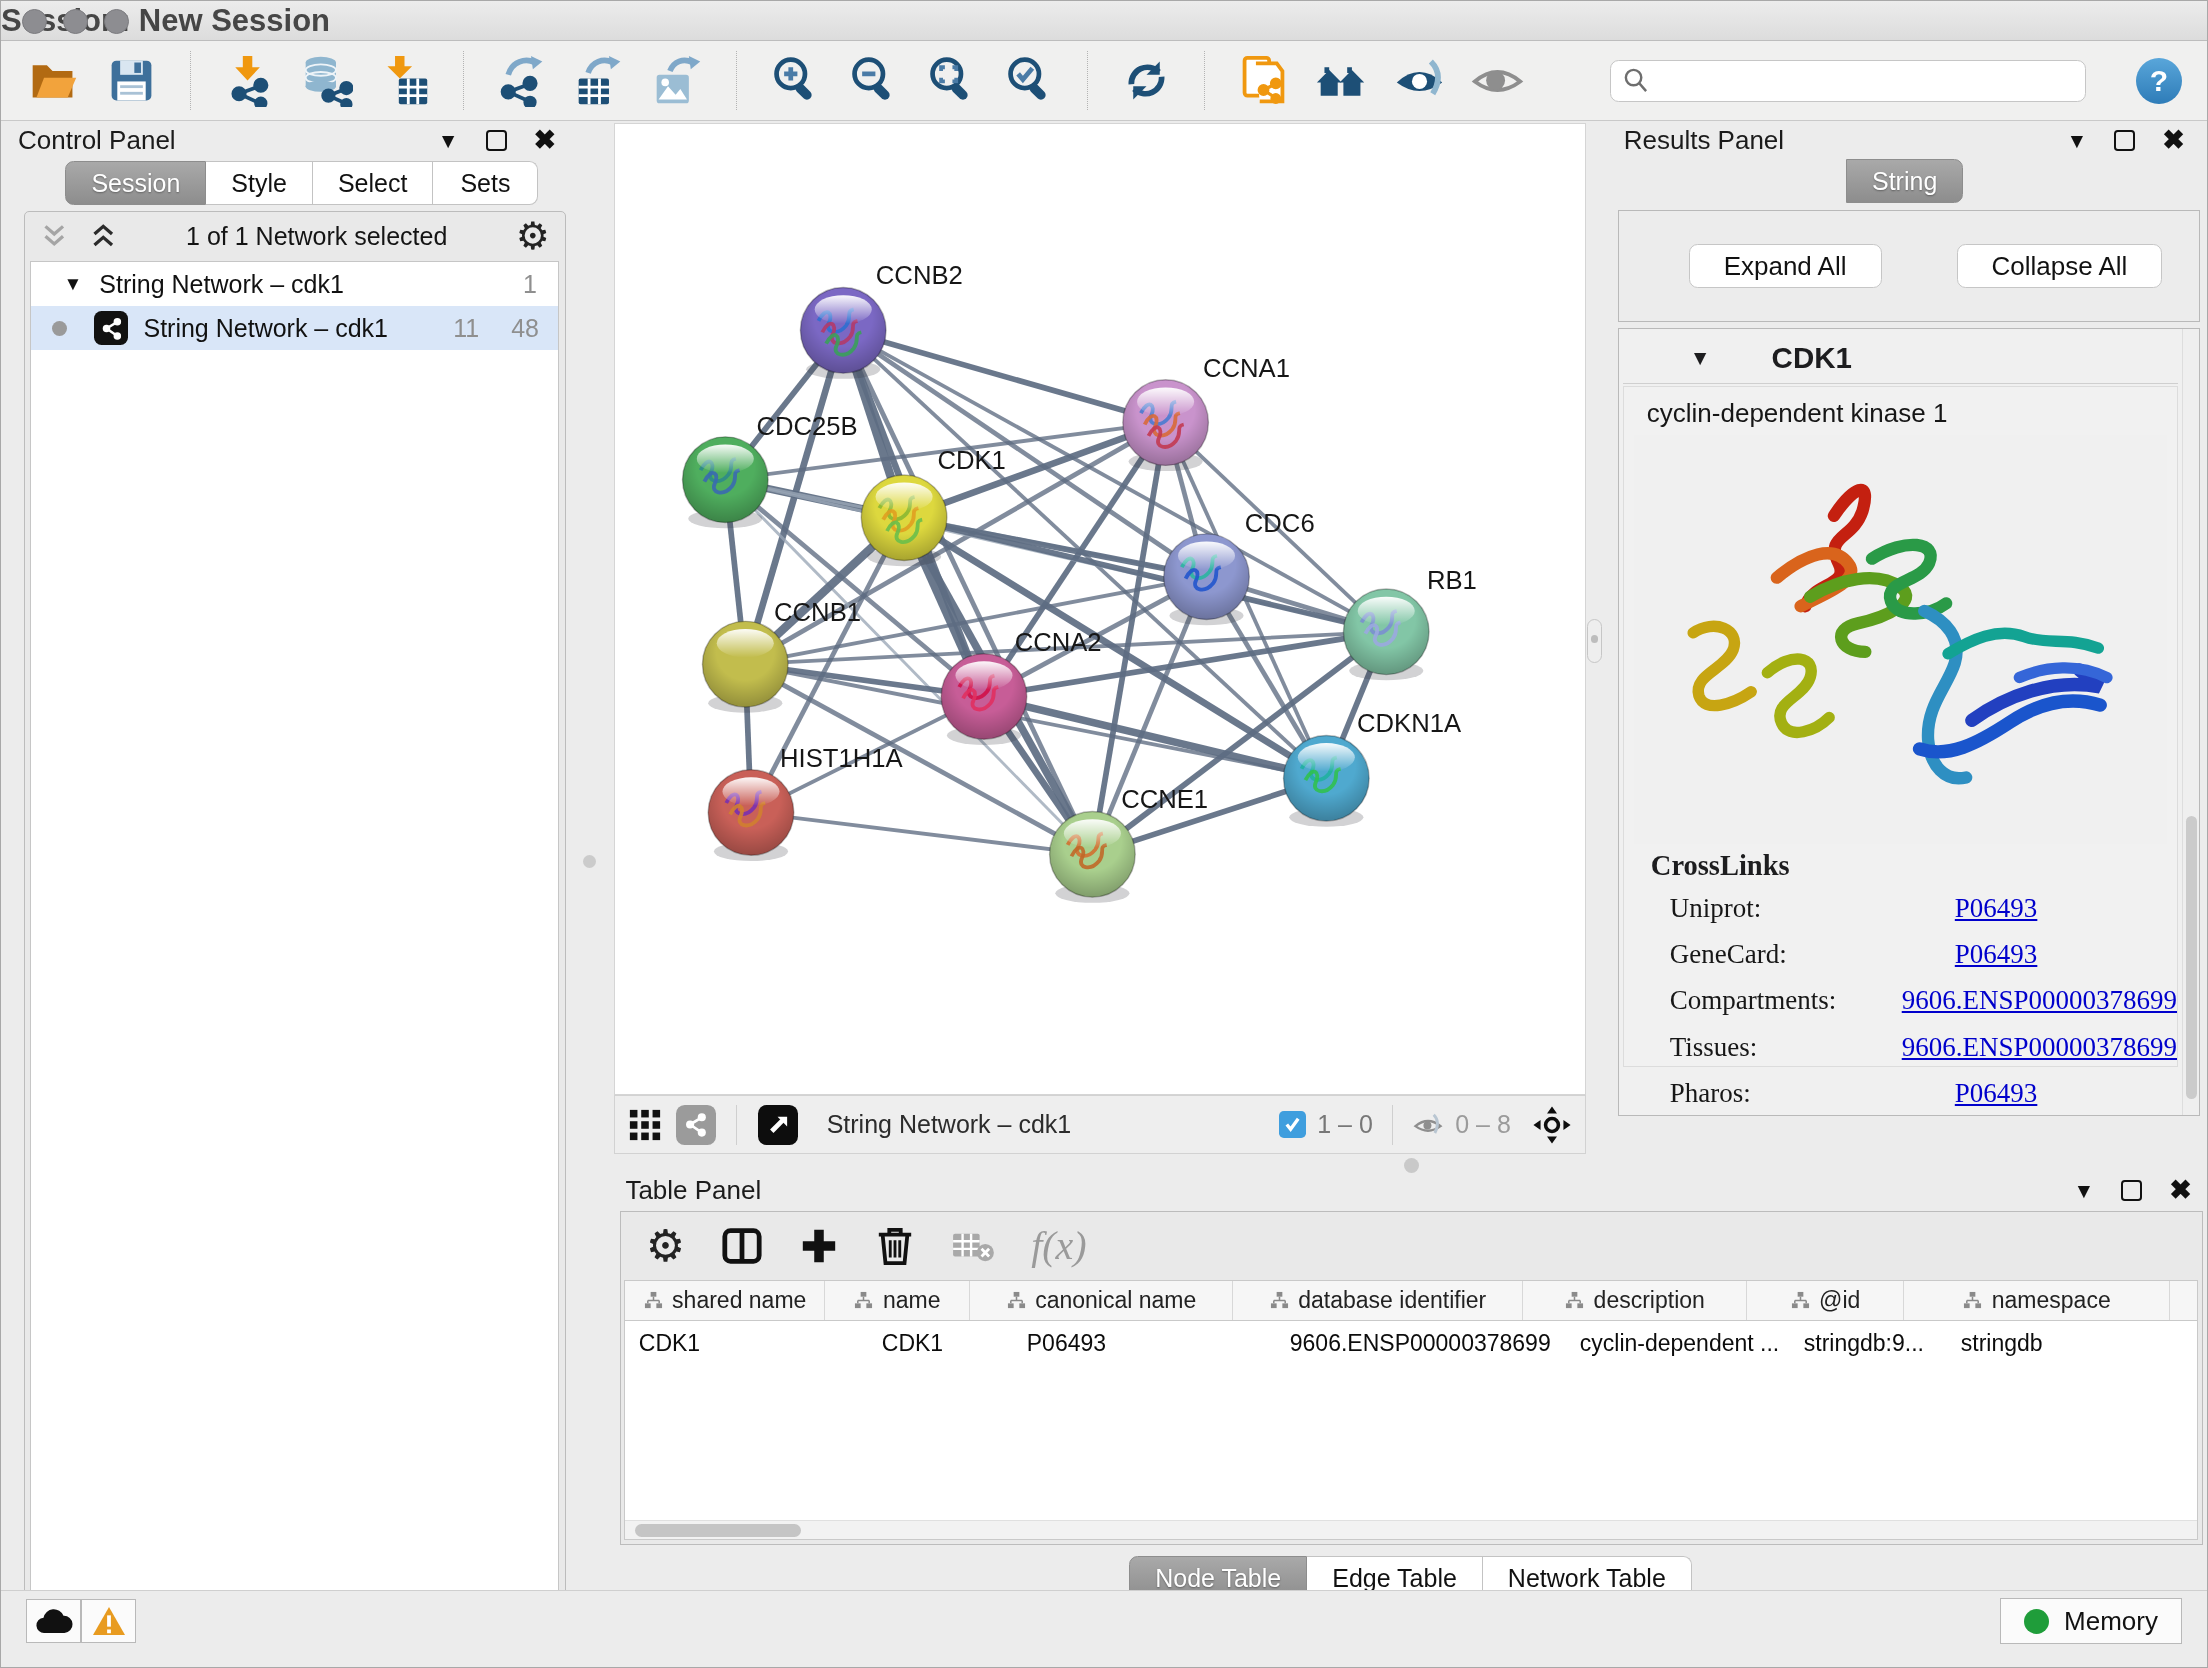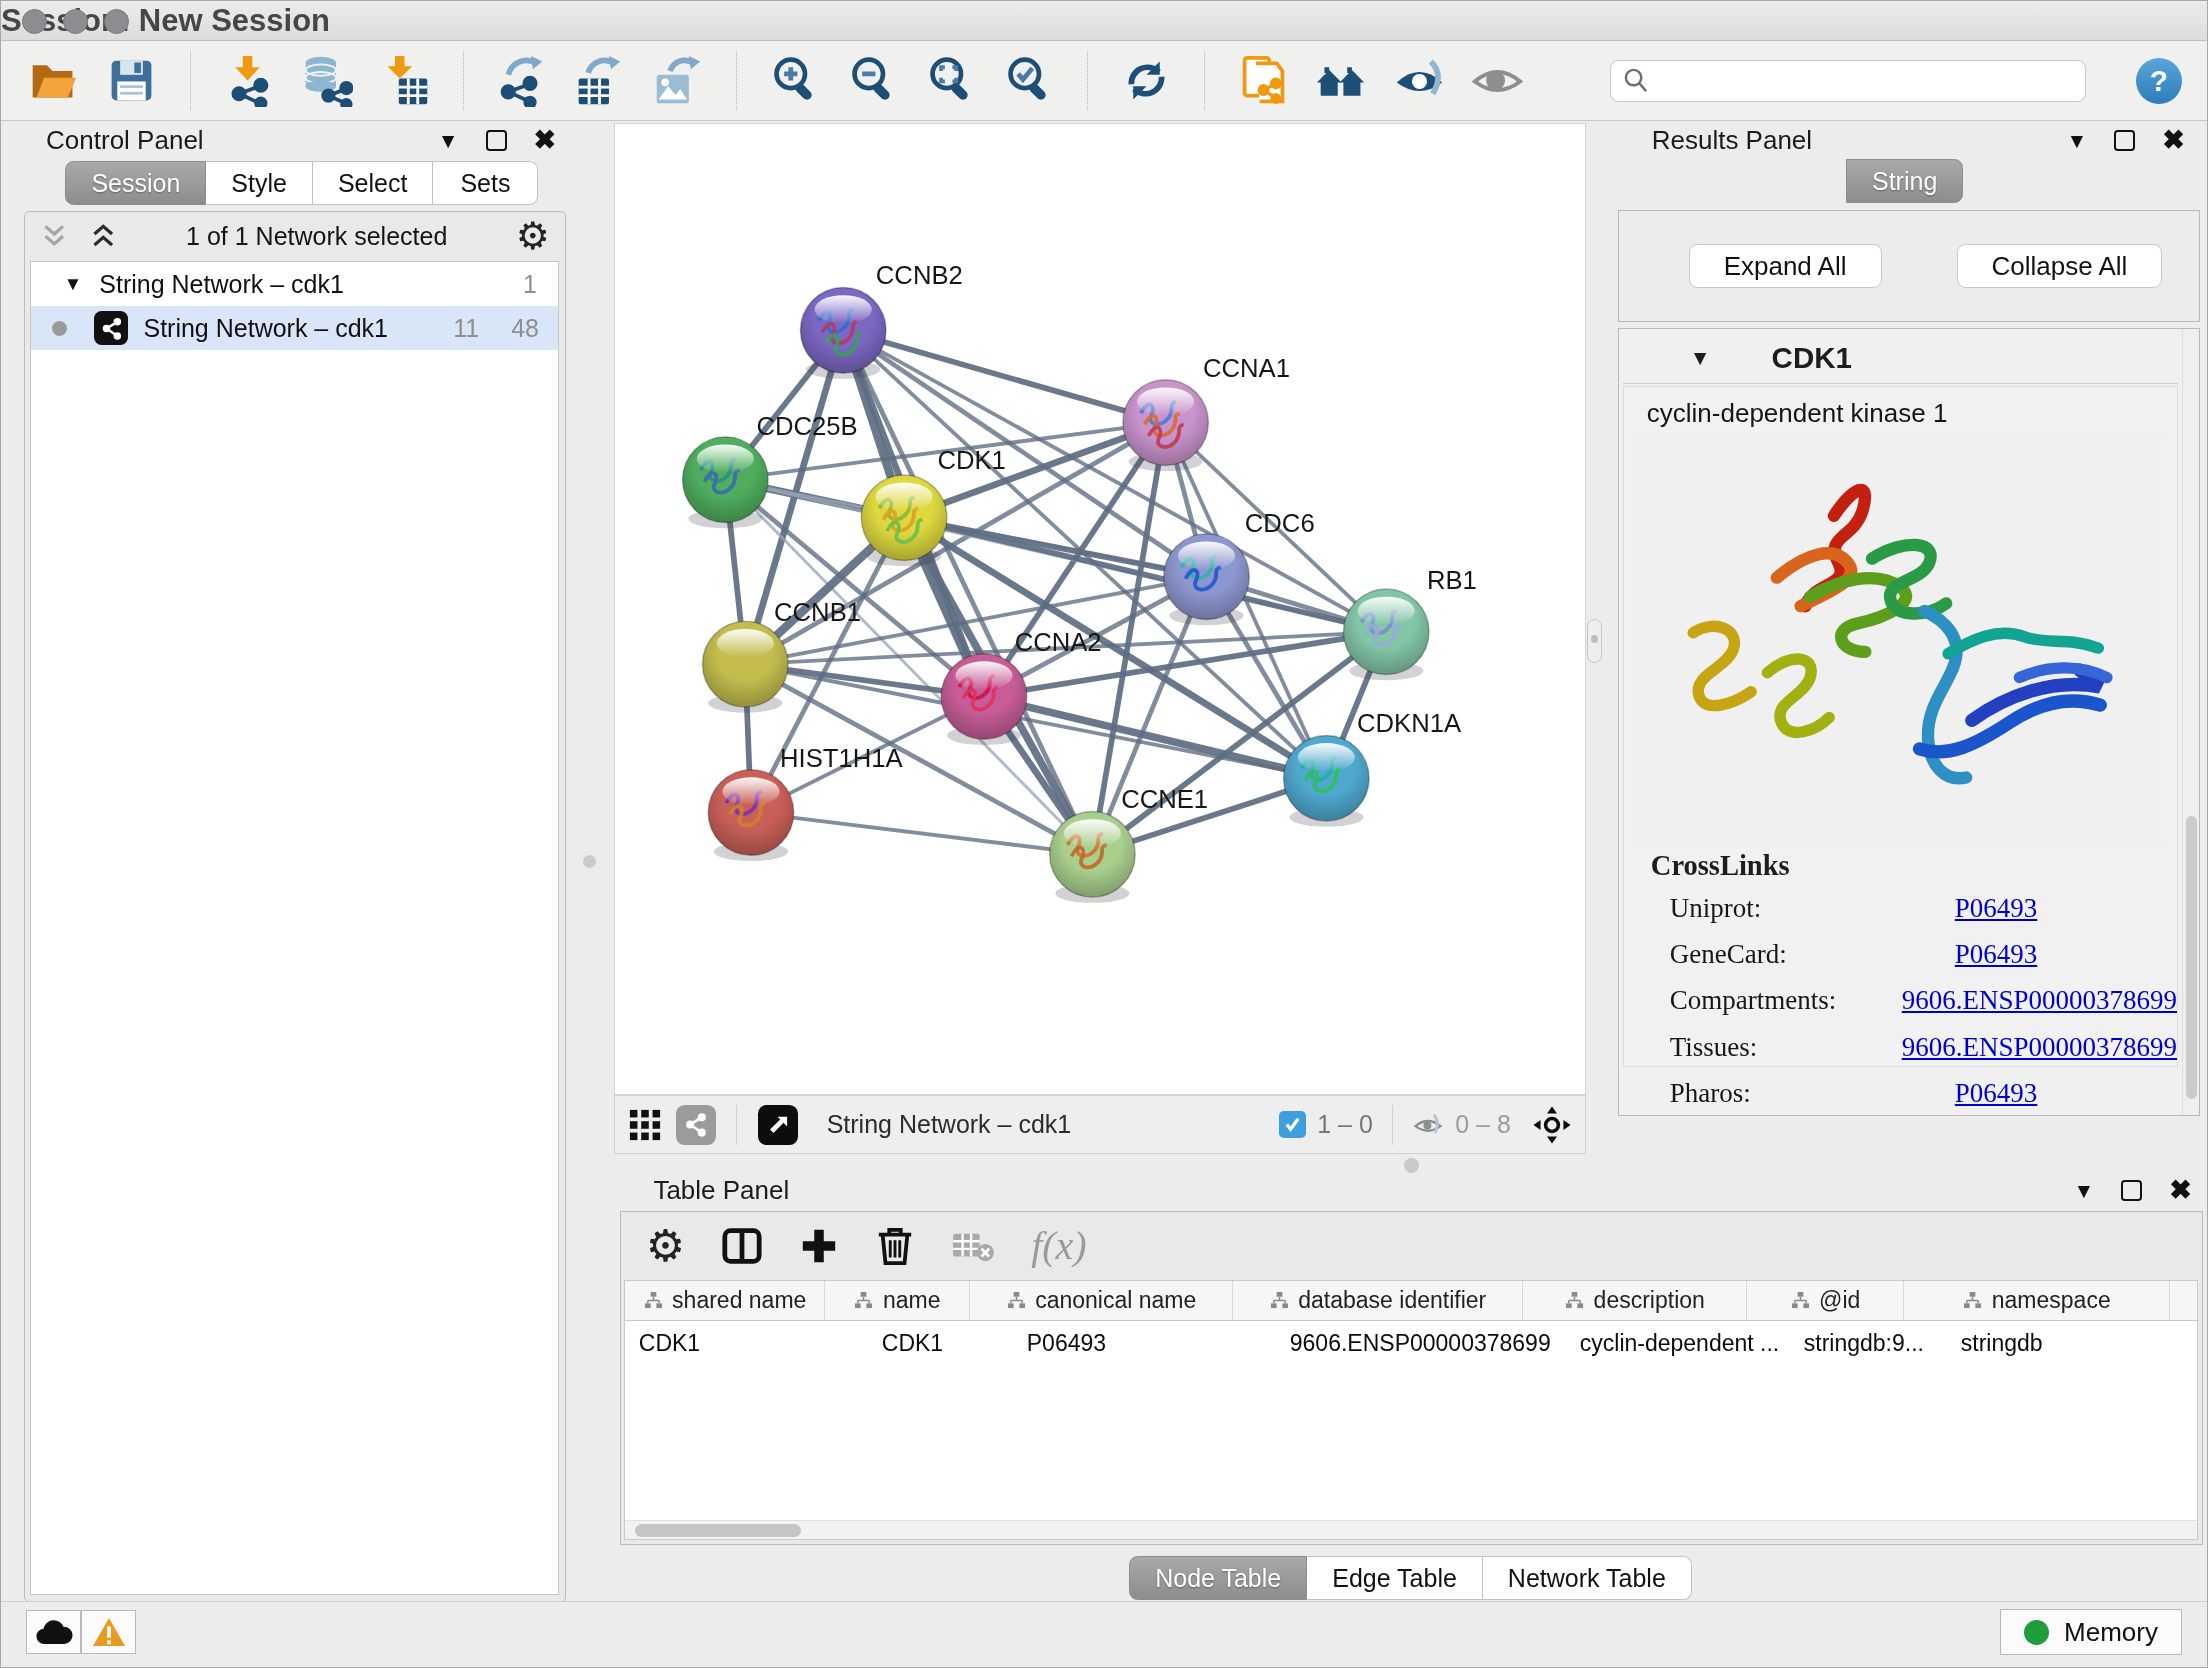--- a/index.html
+++ b/index.html
@@ -21,21 +21,21 @@
   .tbtn { width:55px; height:55px; display:flex; align-items:center; justify-content:center; flex:0 0 auto; }
   .tsep { height:59px; border-left:1.9px dotted #b3b3b3; margin:0 7.6px; flex:0 0 auto; }
   .search { margin-left:auto; width:476px; height:42px; background:#fff; border:1.9px solid #c6c6c6;
             border-radius:8.6px; display:flex; align-items:center; padding:0 11.4px; gap:9.5px; }
   .search input { border:none; outline:none; flex:1; font-size:25px; font-family:inherit; background:transparent; }
   .helpbtn { width:46px; height:46px; border-radius:50%; margin-left:27px; border:none;
              background:linear-gradient(#59a6da,#2e7cb8); color:#fff; font-size:30px; font-weight:700;
              display:flex; align-items:center; justify-content:center; }
 
   
-  .phead { height:34px; display:flex; align-items:center; padding:0 5.7px;margin-left:28px; }
+  .phead { height:34px; display:flex; align-items:center; padding:0 5.7px; }
   .ptitle { font-size:26px; color:#1b1b1b; }
   .pctrl { margin-left:auto; display:flex; align-items:center; gap:27px; padding-right:9.5px; }
   .caret { font-size:21px; color:#111; line-height:1; }
   .floatbox { width:21px; height:21px; border:2.9px solid #111; border-radius:3.8px; }
   .closex { font-size:27px; font-weight:700; color:#111; line-height:1; }
 
   .seg { display:flex; }
   .seg-tab { min-width:105px; padding:0 25px; height:44px; line-height:42px; text-align:center;
              background:#fff; border:1px solid #c3c3c3; border-left-width:0; font-size:25px; color:#111; }
   .seg-tab:first-child { border-left-width:1px; border-radius:8.6px 0 0 8.6px; }
@@ -124,21 +124,21 @@
         border-right:1px solid #d8d8d8; overflow:hidden; white-space:nowrap; flex:0 0 auto; }
   .trowdata { display:flex; height:44px; }
   .td { display:flex; align-items:center; padding-left:13.3px; font-size:23px; color:#0c0c0c;
         overflow:hidden; white-space:nowrap; flex:0 0 auto; }
   .hscroll { position:absolute; left:0; right:0; bottom:0; height:19px; background:#f2f2f2;
              border-top:1px solid #e0e0e0; }
   .hthumb { position:absolute; left:9.5px; top:2.9px; width:166px; height:13.3px; border-radius:6.7px; background:#c5c5c5; }
   .tp-tabs { position:absolute; bottom:3.8px; left:0; right:0; display:flex; justify-content:center; }
 
   
-  .status { position:absolute; left:0; right:0; bottom:5px; height:61px; background:#ececec;
+  .status { position:absolute; left:0; right:0; bottom:16px; height:61px; background:#ececec;
             border-top:1px solid #cfcfcf; display:flex; align-items:center; padding:0 25px; }
   .sbtn { width:55px; height:44px; background:#fbfbfb; border:1.9px solid #b9b9b9; display:flex;
           align-items:center; justify-content:center; }
   .membtn { margin-left:auto; height:46px; border:1.9px solid #b9b9b9; background:#fbfbfb; display:flex;
             align-items:center; gap:15px; padding:0 23px; font-size:26px; color:#111; }
   .memdot { width:25px; height:25px; border-radius:50%; background:#1f9d3a; }
 </style>
 </head>
 <body>
 

